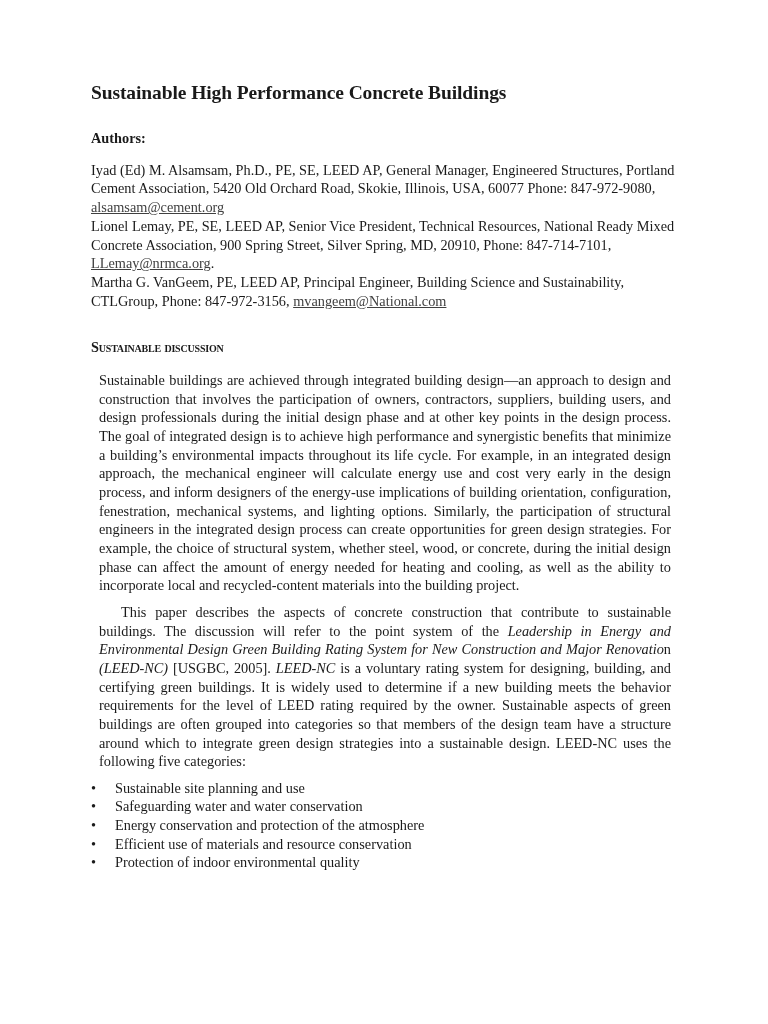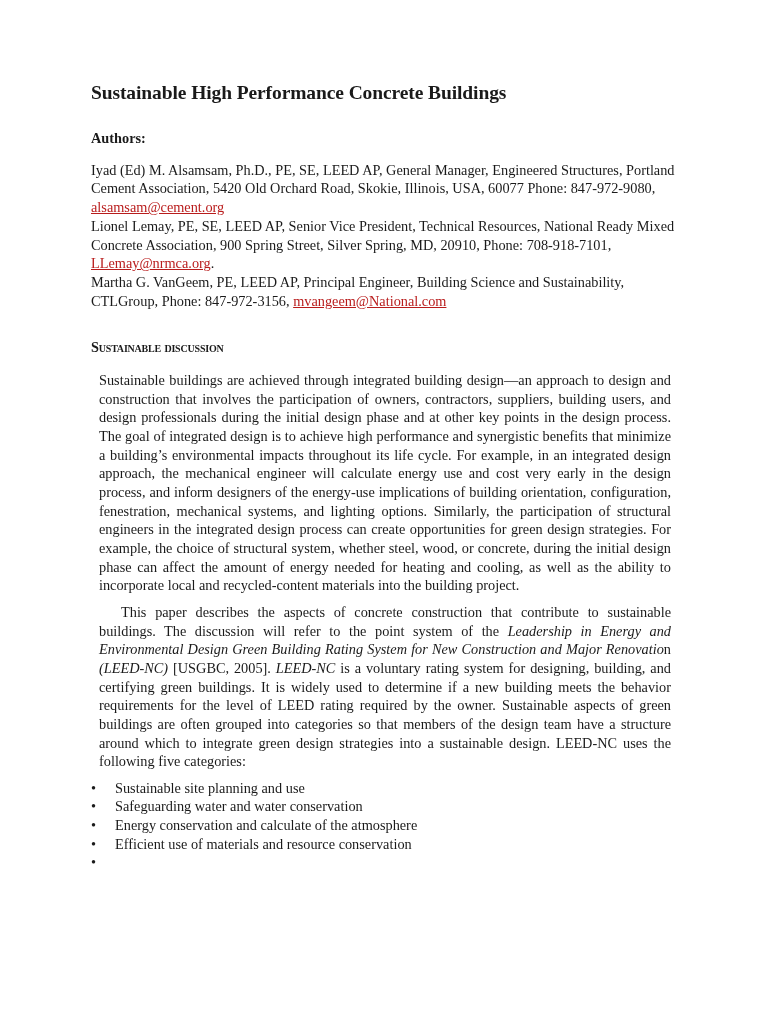--- a/index.html
+++ b/index.html
@@ -34,21 +34,21 @@
       margin: 23px 0 0 0;
       line-height: 18.7px;
     }
     .authors {
       margin-top: 13px;
       font-size: 14.3px;
       line-height: 18.7px;
     }
     .author { display: block; }
     a.email {
-      color: #b91c1c;
+      color: #404040;
     }
     .section-heading {
       font-size: 14.3px;
       font-weight: bold;
       margin: 28px 0 0 0;
       line-height: 18.7px;
       font-variant: small-caps;
       letter-spacing: -0.2px;
     }
     .body-para {
@@ -82,31 +82,31 @@
 <body>
 
 <div class="page">
 
   <h1 class="title">Sustainable High Performance Concrete Buildings</h1>
 
   <p class="authors-label">Authors:</p>
 
   <div class="authors">
     <span class="author"><span>Iyad (Ed) M. Alsamsam, Ph.D., PE, SE, LEED AP, General Manager, Engineered Structures, Portland Cement Association, 5420 Old Orchard Road, Skokie, Illinois, USA, 60077 Phone: 847-972-9080, </span><a class="email" href="#">alsamsam@cement.org</a><span></span></span>
-    <span class="author"><span>Lionel Lemay, PE, SE, LEED AP, Senior Vice President, Technical Resources, National Ready Mixed Concrete Association, 900 Spring Street, Silver Spring, MD, 20910, Phone: 708-918-7101, </span><a class="email" href="#">LLemay@nrmca.org</a><span>.</span></span>
+    <span class="author"><span>Lionel Lemay, PE, SE, LEED AP, Senior Vice President, Technical Resources, National Ready Mixed Concrete Association, 900 Spring Street, Silver Spring, MD, 20910, Phone: 847-714-7101, </span><a class="email" href="#">LLemay@nrmca.org</a><span>.</span></span>
     <span class="author"><span>Martha G. VanGeem, PE, LEED AP, Principal Engineer, Building Science and Sustainability, CTLGroup, Phone: 847-972-3156, </span><a class="email" href="#">mvangeem@National.com</a><span></span></span>
   </div>
 
   <h2 class="section-heading">Sustainable discussion</h2>
 
   <p class="body-para p1">Sustainable buildings are achieved through integrated building design—an approach to design and construction that involves the participation of owners, contractors, suppliers, building users, and design professionals during the initial design phase and at other key points in the design process. The goal of integrated design is to achieve high performance and synergistic benefits that minimize a building’s environmental impacts throughout its life cycle. For example, in an integrated design approach, the mechanical engineer will calculate energy use and cost very early in the design process, and inform designers of the energy-use implications of building orientation, configuration, fenestration, mechanical systems, and lighting options. Similarly, the participation of structural engineers in the integrated design process can create opportunities for green design strategies. For example, the choice of structural system, whether steel, wood, or concrete, during the initial design phase can affect the amount of energy needed for heating and cooling, as well as the ability to incorporate local and recycled-content materials into the building project.</p>
 
   <p class="body-para p2"><span>This paper describes the aspects of concrete construction that contribute to sustainable buildings. The discussion will refer to the point system of the </span><em>Leadership in Energy and Environmental Design Green Building Rating System for New Construction and Major Renovatio</em><span>n </span><em>(LEED-NC)</em><span> [USGBC, 2005]. </span><em>LEED-NC</em><span> is a voluntary rating system for designing, building, and certifying green buildings. It is widely used to determine if a new building meets the behavior requirements for the level of LEED rating required by the owner. Sustainable aspects of green buildings are often grouped into categories so that members of the design team have a structure around which to integrate green design strategies into a sustainable design. LEED-NC uses the following five categories:</span></p>
 
   <ul class="categories">
     <li><span class="bullet">•</span><span>Sustainable site planning and use</span></li>
     <li><span class="bullet">•</span><span>Safeguarding water and water conservation</span></li>
-    <li><span class="bullet">•</span><span>Energy conservation and calculate of the atmosphere</span></li>
+    <li><span class="bullet">•</span><span>Energy conservation and protection of the atmosphere</span></li>
     <li><span class="bullet">•</span><span>Efficient use of materials and resource conservation</span></li>
-    <li><span class="bullet">•</span></li>
+    <li><span class="bullet">•</span><span>Protection of indoor environmental quality</span></li>
   </ul>
 
 </div>
 
 </body></html>

